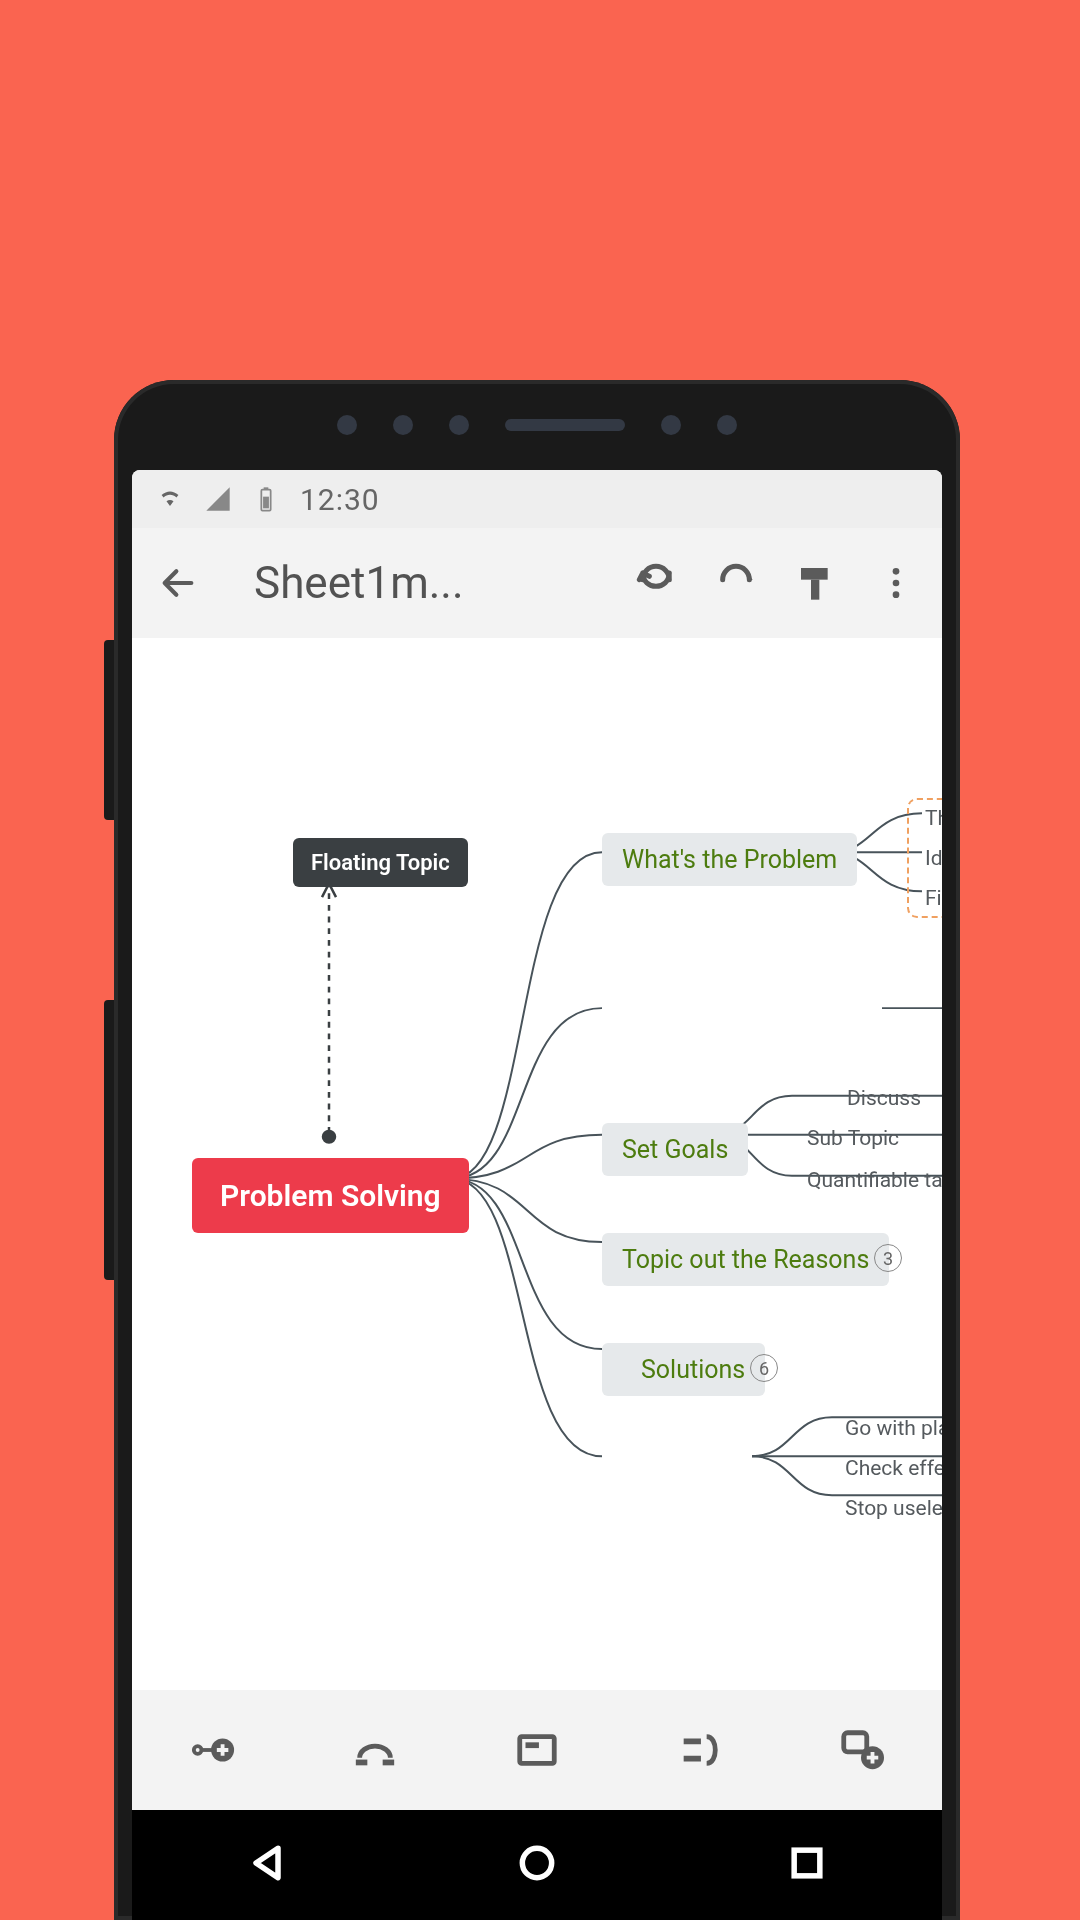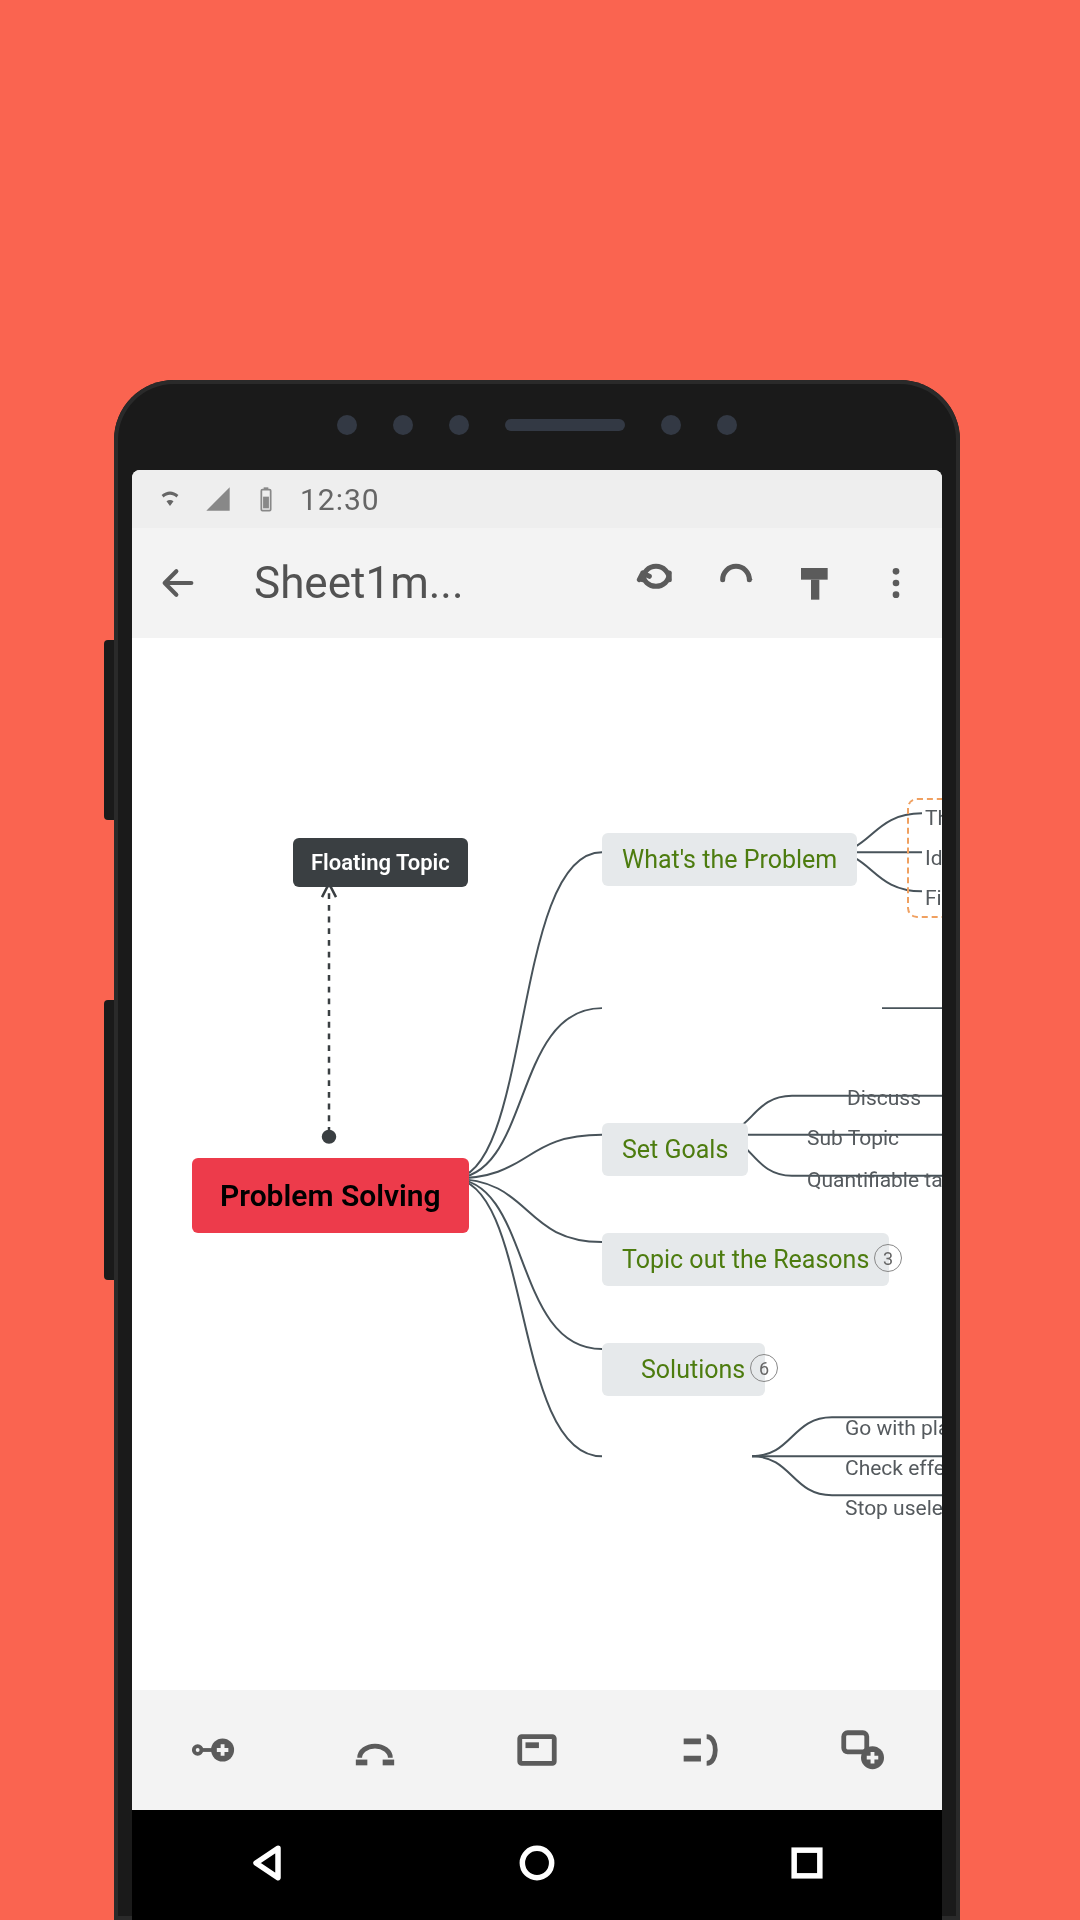--- a/index.html
+++ b/index.html
@@ -43,21 +43,21 @@
 .app-bar {
   height: 110px; background:#f3f3f3; display:flex; align-items:center; padding:0 18px; gap:24px; color:#525252;
 }
 .app-bar .title { flex:1; font-size:44px; color:#525252; margin-left:24px; white-space:nowrap; overflow:hidden; text-overflow:ellipsis;}
 .app-bar button { background:none; border:none; padding:0; width:56px; height:56px; display:flex; align-items:center; justify-content:center; color:#5b5b5b;}
 .app-bar button svg { width:40px; height:40px;}
 .canvas { position:relative; background:#fff; height: calc(100% - 58px - 110px - 120px - 110px); overflow:hidden;}
 .node {
   position:absolute; background:#e6e9eb; color:#4d7c0f; border-radius:6px; padding:12px 20px; font-size:25px; white-space:nowrap;
 }
-.node-root { background:#ed3b4b; color:#000000; font-weight:600; font-size:30px; padding:20px 28px;}
+.node-root { background:#ed3b4b; color:#ffffff; font-weight:600; font-size:30px; padding:20px 28px;}
 .node-float { background:#3a3f42; color:#fff; font-weight:600; font-size:22px; padding:12px 18px;}
 .subtext { position:absolute; color:#555a5e; font-size:21px; white-space:nowrap;}
 .count-badge { position:absolute; width:28px; height:28px; border:1.5px solid #888; border-radius:50%; display:flex; align-items:center; justify-content:center; font-size:18px; color:#666;}
 .dashed-box { position:absolute; border:2px dashed #f0a060; border-radius:10px; }
 svg.connectors { position:absolute; inset:0; width:100%; height:100%; pointer-events:none;}
 .bottom-bar {
   position:absolute; left:0; right:0; bottom:110px; height:120px; background:#f3f3f3; display:flex; align-items:center; justify-content:space-around;
 }
 .bottom-bar button { background:none; border:none; width:80px; height:80px; display:flex; align-items:center; justify-content:center; color:#5b5b5b;}
 .bottom-bar button svg { width:46px; height:46px;}

